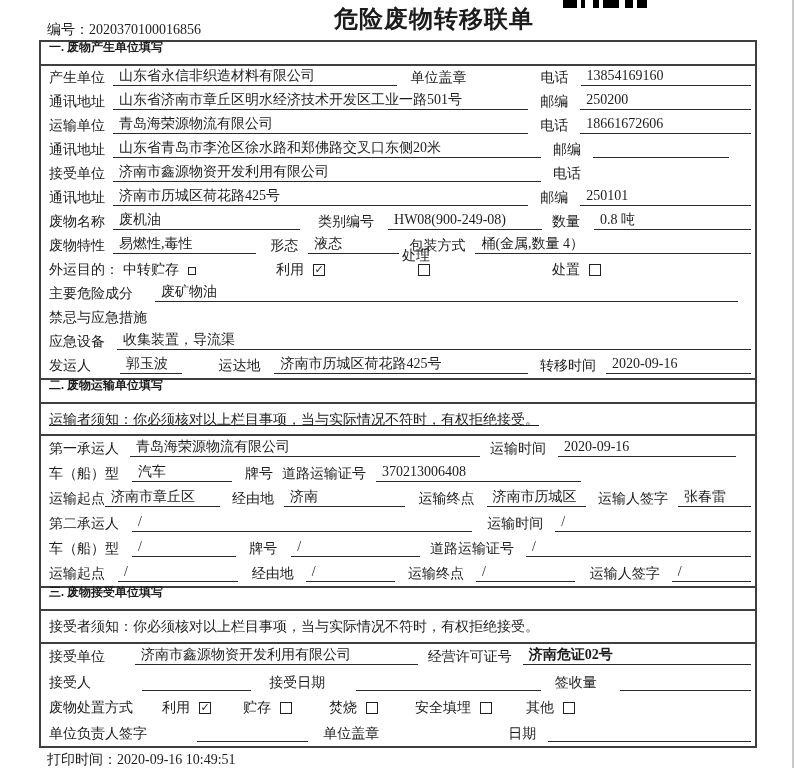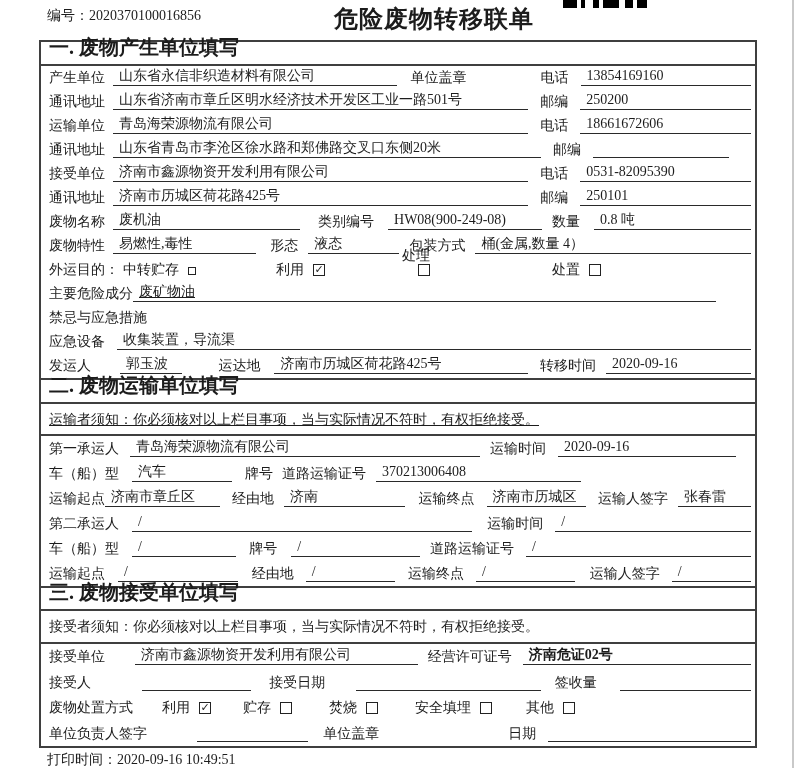--- a/index.html
+++ b/index.html
@@ -1,31 +1,31 @@
 <!DOCTYPE html>
 <html><head>
 <meta charset="utf-8">
 <style>
   html,body{margin:0;padding:0;}
   body{
     width:796px;height:768px;position:relative;background:#ffffff;
     font-family:"Liberation Serif","DejaVu Serif",serif;color:#1c1c1c;overflow:hidden;
   }
   .page-edge{position:absolute;right:2px;top:0;width:2px;height:768px;background:#c9c9c9;}
-  .serial{position:absolute;left:47px;top:7px;font-size:14px;white-space:nowrap;}
+  .serial{position:absolute;left:47px;top:21px;font-size:14px;white-space:nowrap;}
   .doc-title{position:absolute;left:0;top:3px;width:100%;box-sizing:border-box;padding-left:72px;
     text-align:center;font-size:24px;font-weight:bold;letter-spacing:1px;}
   .qr-frag{position:absolute;left:563px;top:0;width:84px;height:8px;
     background:linear-gradient(90deg,#000 0 14px,#fff 14px 18px,#000 18px 22px,#fff 22px 30px,
       #000 30px 36px,#fff 36px 40px,#000 40px 56px,#fff 56px 62px,#000 62px 70px,#fff 70px 74px,#000 74px 84px);}
   .manifest{position:absolute;left:39px;top:40px;width:718px;border:2px solid #3f3f3f;
     box-sizing:border-box;background:#fff;}
   .row{box-sizing:border-box;display:flex;align-items:flex-end;padding:0 4px 4px 8px;
     font-size:14px;line-height:17px;white-space:nowrap;}
-  .row.section{font-weight:bold;align-items:center;padding-bottom:12px;font-size:20px;
+  .row.section{font-weight:bold;align-items:center;padding-bottom:12px;font-size:12px;
     border-bottom:2px solid #3f3f3f;}
   .row.section.bt{border-top:2px solid #3f3f3f;}
   .row.note{align-items:center;padding-bottom:0;border-bottom:2px solid #3f3f3f;}
   .lbl{display:inline-block;}
   .val{display:inline-block;border-bottom:1.5px solid #2a2a2a;padding:0 2px 1px 6px;
     height:17px;line-height:17px;box-sizing:content-box;overflow:hidden;}
   .chk{display:inline-flex;align-items:flex-end;}
   .chk .box{display:inline-block;width:12px;height:12px;border:1.5px solid #222;
     box-sizing:border-box;margin:0 0 2px 9px;font-size:11px;line-height:9px;text-align:center;
     font-family:"DejaVu Sans",sans-serif;}
@@ -67,21 +67,20 @@
     <div class="row fields" style="height: 24px;">
       <span class="lbl">通讯地址</span>
       <span class="val" style="width: 420px; margin-left: 8px;">山东省青岛市李沧区徐水路和郑佛路交叉口东侧20米</span>
       <span class="lbl" style="margin-left: 12px;">邮编</span>
       <span class="val" style="width: 128px; margin-left: 12px;"></span>
     </div>
     <div class="row fields" style="height: 24px;">
       <span class="lbl">接受单位</span>
       <span class="val" style="width: 420px; margin-left: 8px;">济南市鑫源物资开发利用有限公司</span>
       <span class="lbl" style="margin-left: 12px;">电话</span>
-      <span class="val" style="width: 168px; margin-left: 12px;">0531-82095390</span>
     </div>
     <div class="row fields" style="height: 24px;">
       <span class="lbl">通讯地址</span>
       <span class="val" style="width: 420px; margin-left: 8px;">济南市历城区荷花路425号</span>
       <span class="lbl" style="margin-left: 12px;">邮编</span>
       <span class="val" style="width: 168px; margin-left: 12px;">250101</span>
     </div>
     <div class="row fields" style="height: 24px;">
       <span class="lbl">废物名称</span>
       <span class="val" style="width: 190px; margin-left: 8px;">废机油</span>
@@ -112,21 +111,21 @@
         <span>处理</span>
         <span class="box"></span>
       </span>
       <span class="chk" style="margin-left: 122px;">
         <span>处置</span>
         <span class="box"></span>
       </span>
     </div>
     <div class="row fields" style="height: 24px;">
       <span class="lbl">主要危险成分</span>
-      <span class="val" style="width: 575px; margin-left: 0; text-decoration: underline;">废矿物油</span>
+      <span class="val" style="width: 575px; margin-left: 22px;">废矿物油</span>
     </div>
     <div class="row fields" style="height: 24px;">
       <span class="lbl">禁忌与应急措施</span>
     </div>
     <div class="row fields" style="height: 24px;">
       <span class="lbl">应急设备</span>
       <span class="val" style="width: 640px; margin-left: 12px;">收集装置，导流渠</span>
     </div>
     <div class="row fields" style="height: 24px;">
       <span class="lbl">发运人</span>

